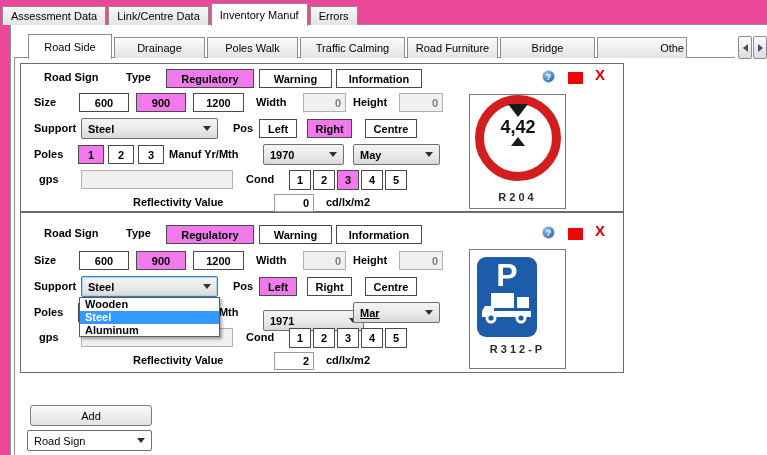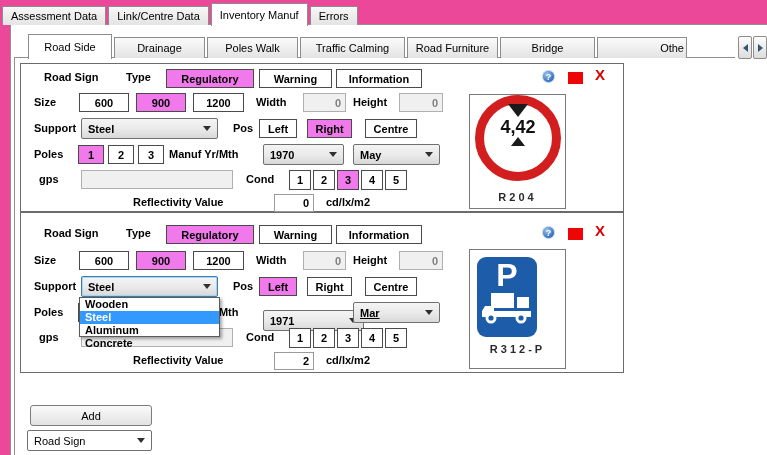--- a/index.html
+++ b/index.html
@@ -244,21 +244,20 @@
     <div class="tbtn" style="left:364px;top:115px;width:22px;height:20px;">5</div>
 
     <span class="lbl" style="left:112px;top:141px;">Reflectivity Value</span>
     <input class="einput" style="left: 253px; top: 139px; width: 40px; height: 18px;" readonly="" value="2">
     <span class="lbl" style="left:305px;top:141px;">cd/lx/m2</span>
 
     <div class="ddlist" style="left:58px;top:84px;width:141px;height:40px;">
       <div class="dditem">Wooden</div>
       <div class="dditem sel">Steel</div>
       <div class="dditem">Aluminum</div>
-      <div class="dditem">Concrete</div>
     </div>
 
     <div class="signbox" style="left:448px;top:36px;width:97px;height:120px;">
       <div class="blue-sign">
         <span class="blue-p">P</span>
         <svg width="56" height="34" viewBox="0 0 56 34">
           <rect x="12" y="1" width="23" height="15" fill="#fff"></rect>
           <rect x="38" y="5" width="12" height="11" fill="#fff"></rect>
           <path d="M3 25 L3 19 L6 14 L15 14 L15 19 L52 19 L52 25 Z" fill="#fff"></path>
           <circle cx="12" cy="26" r="5.5" fill="#fff"></circle>

